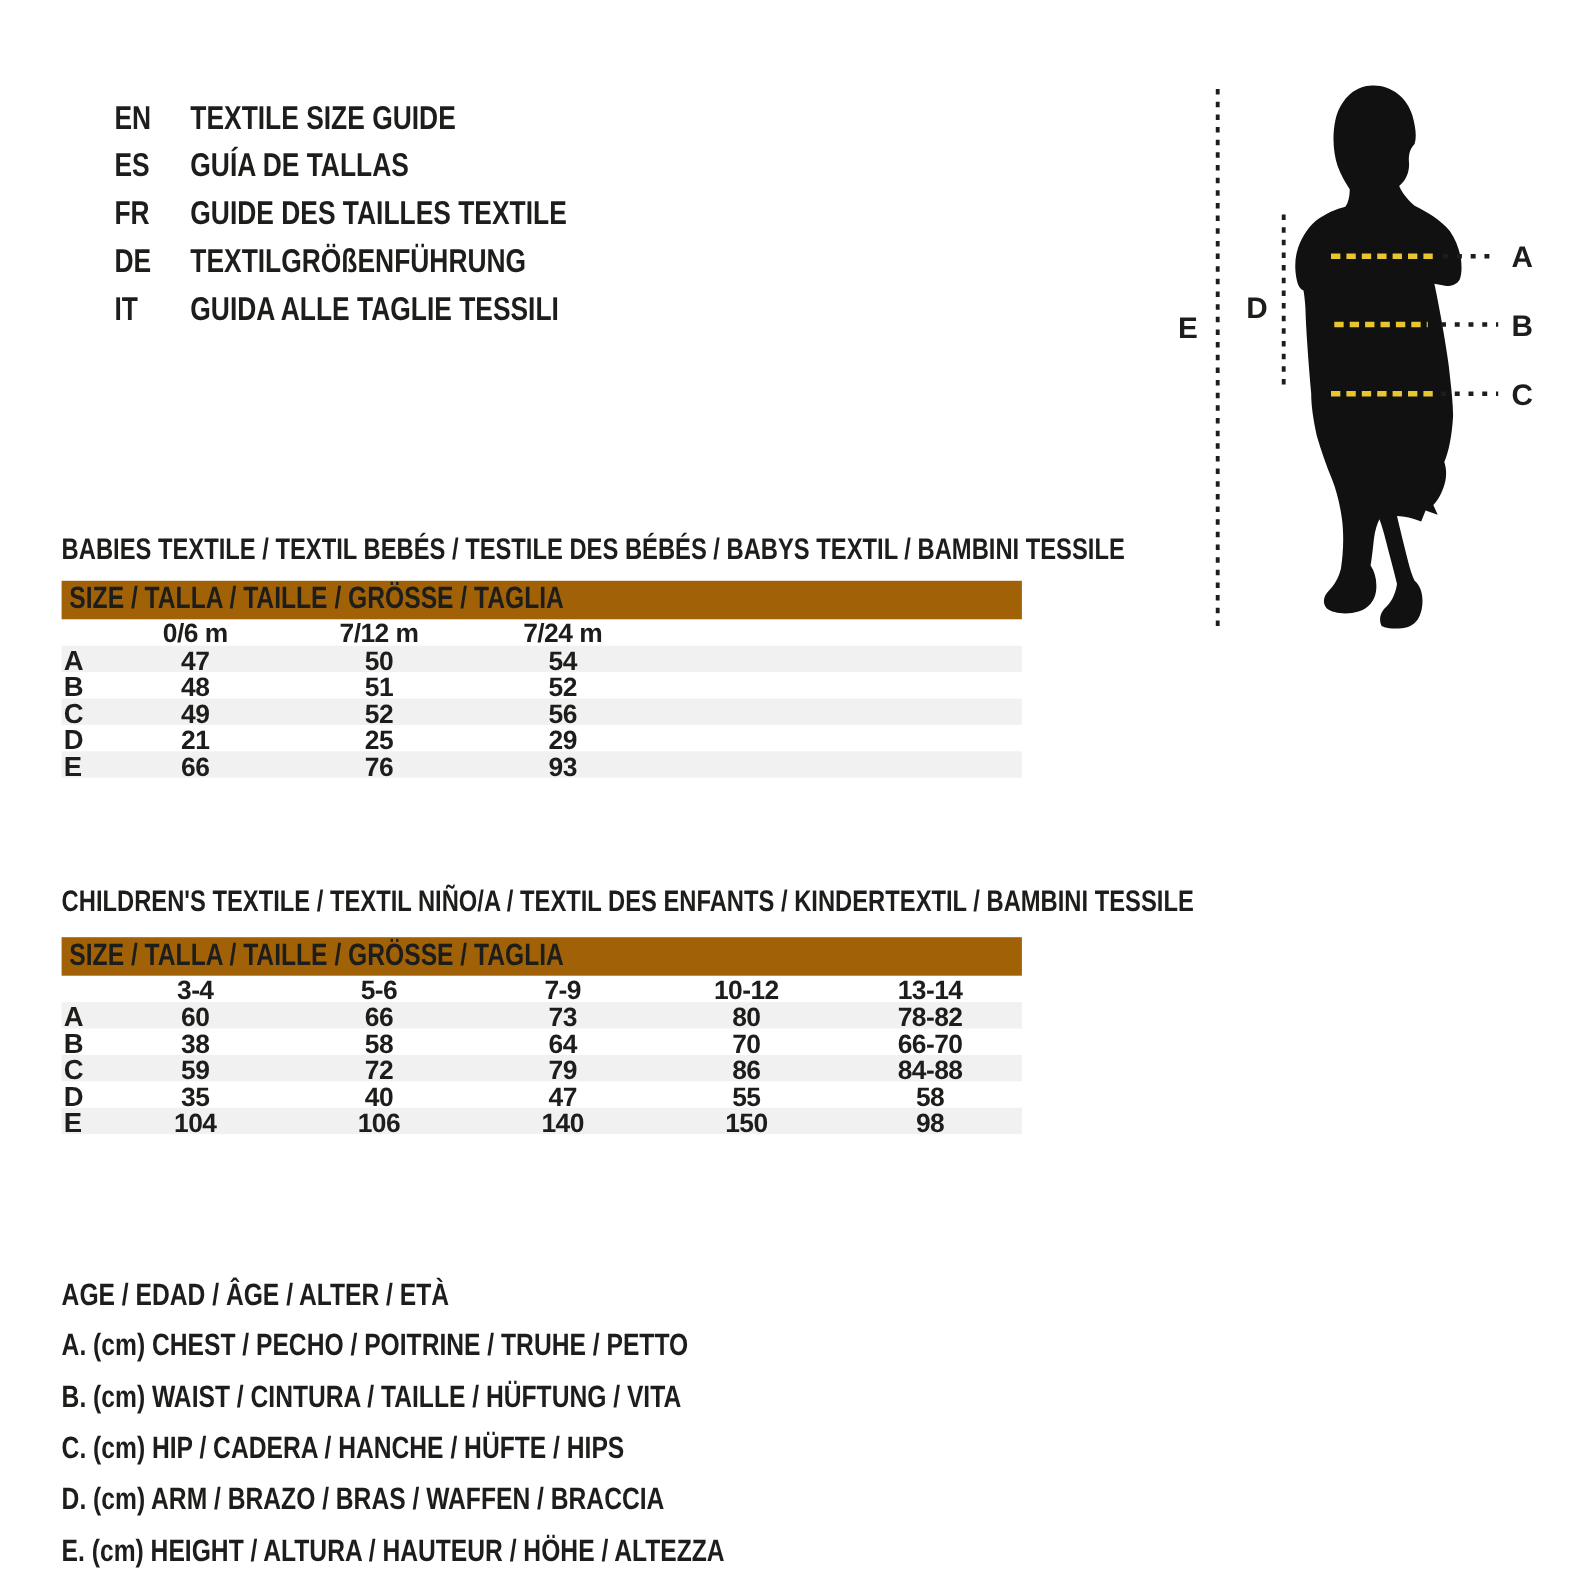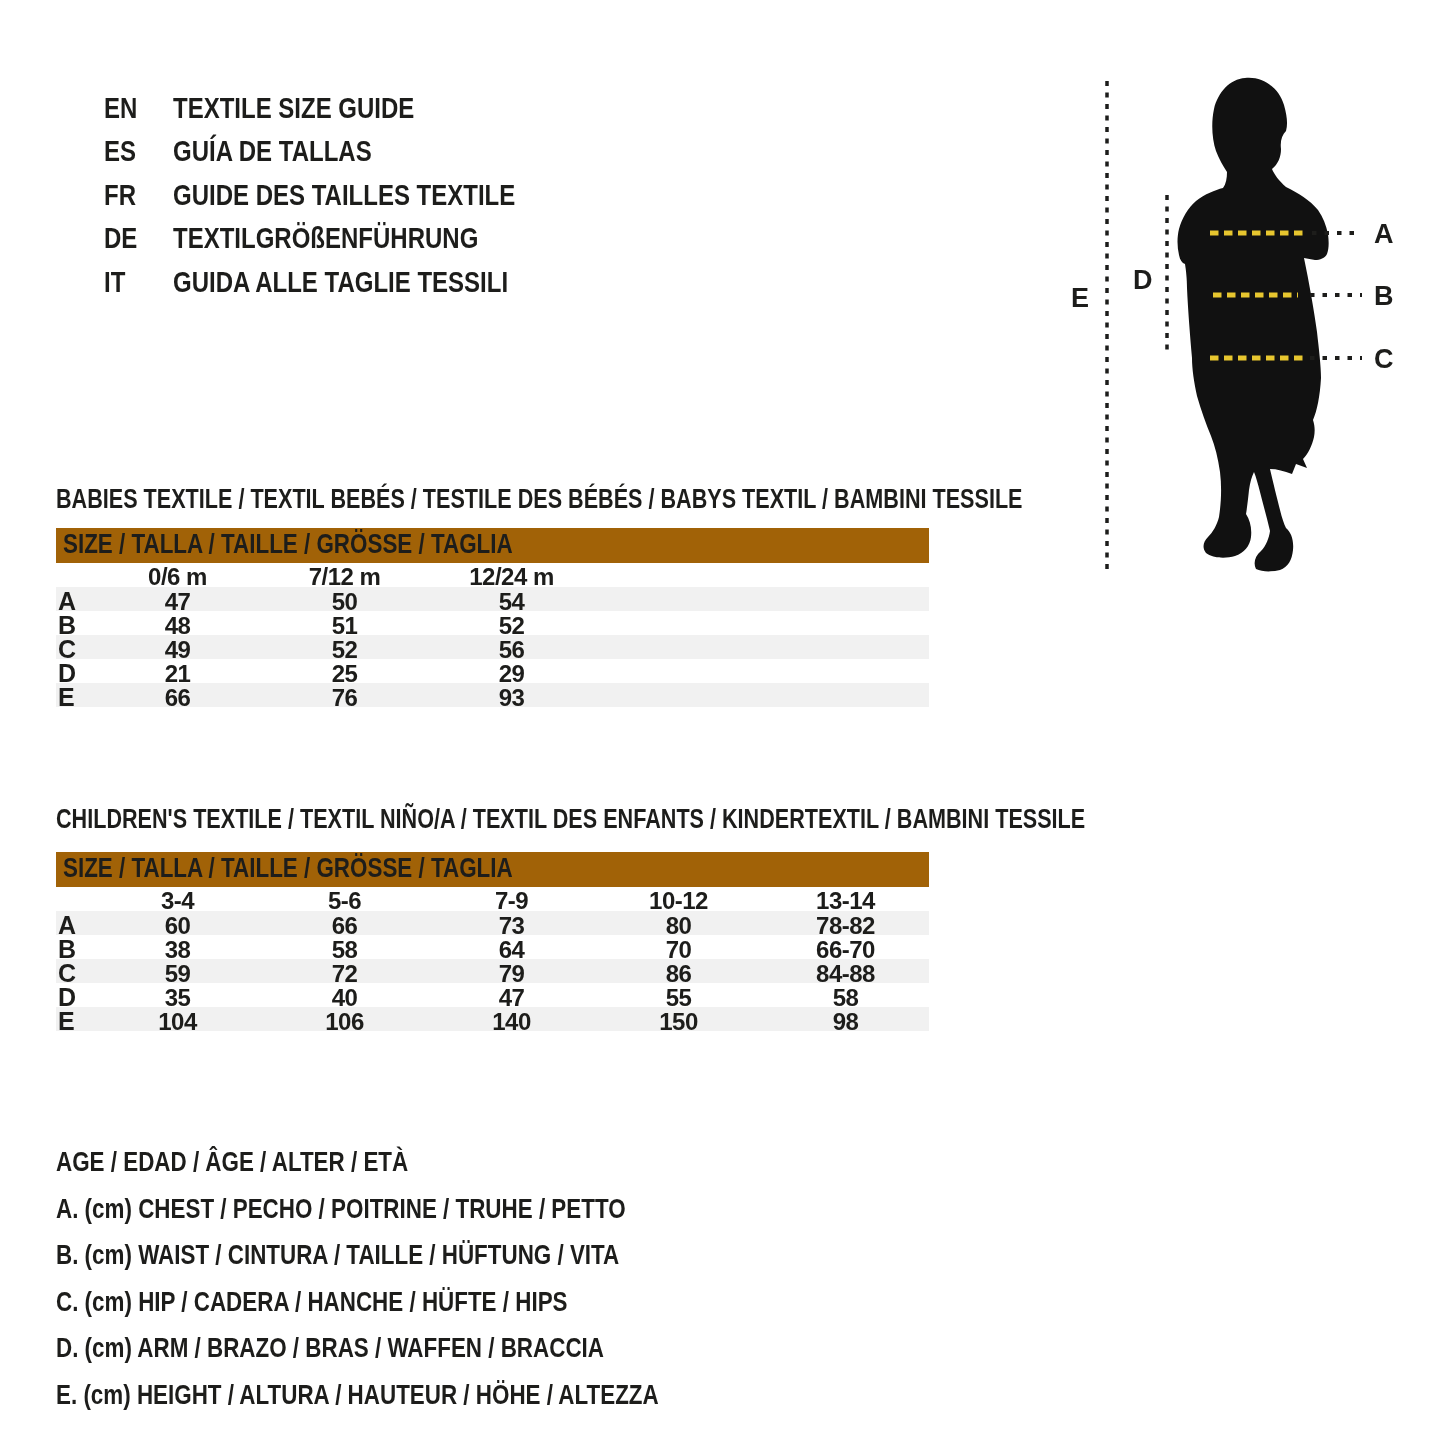--- a/index.html
+++ b/index.html
@@ -18,21 +18,21 @@
   .size-table{position:absolute;left:56px;width:873px;}
   .tbl-bar{height:35px;background:#a16207;display:flex;align-items:flex-start;padding-left:7px;
            font-weight:700;font-size:28px;box-sizing:border-box;}
   .tbl-grid-row{display:grid;grid-template-columns:38px 167px 167px 167px 167px 167px;
                 height:24px;align-items:center;}
   .tbl-grid-row.shade{background:#f1f1f1;}
   .cell-letter{font-weight:700;font-size:25px;padding-left:2px;}
   .cell-val, .cell-colhead{text-align:center;font-weight:700;font-size:24px;letter-spacing:-0.5px;}
   
   .legend-block{position:absolute;left:56px;top:1146px;}
-  .legend-line{height:46.6px;display:flex;align-items:flex-start;font-weight:700;font-size:28px;}
+  .legend-line{height:46.6px;display:flex;align-items:flex-end;font-weight:700;font-size:28px;}
   
   .figure-wrap{position:absolute;left:1060px;top:60px;width:385px;height:540px;}
   .fig-label{font-weight:700;font-size:27px;fill:#1d1d1b;}
 </style>
 </head>
 <body>
 
 <div class="lang-block">
   <div class="lang-row">
     <span class="lang-code"><span class="cond">EN</span></span>
@@ -135,21 +135,21 @@
 </div>
 
 <div class="size-table" style="top:528px;">
   <div class="tbl-bar">
     <span class="cond">SIZE / TALLA / TAILLE / GRÖSSE / TAGLIA</span>
   </div>
   <div class="tbl-grid-row">
     <span class="cell-letter"></span>
     <span class="cell-colhead">0/6 m</span>
     <span class="cell-colhead">7/12 m</span>
-    <span class="cell-colhead">12/24 m</span>
+    <span class="cell-colhead">7/24 m</span>
     <span class="cell-colhead"></span>
     <span class="cell-colhead"></span>
   </div>
   <div class="tbl-grid-row shade">
     <span class="cell-letter">A</span>
     <span class="cell-val">47</span>
     <span class="cell-val">50</span>
     <span class="cell-val">54</span>
     <span class="cell-val"></span>
       <span class="cell-val"></span>

